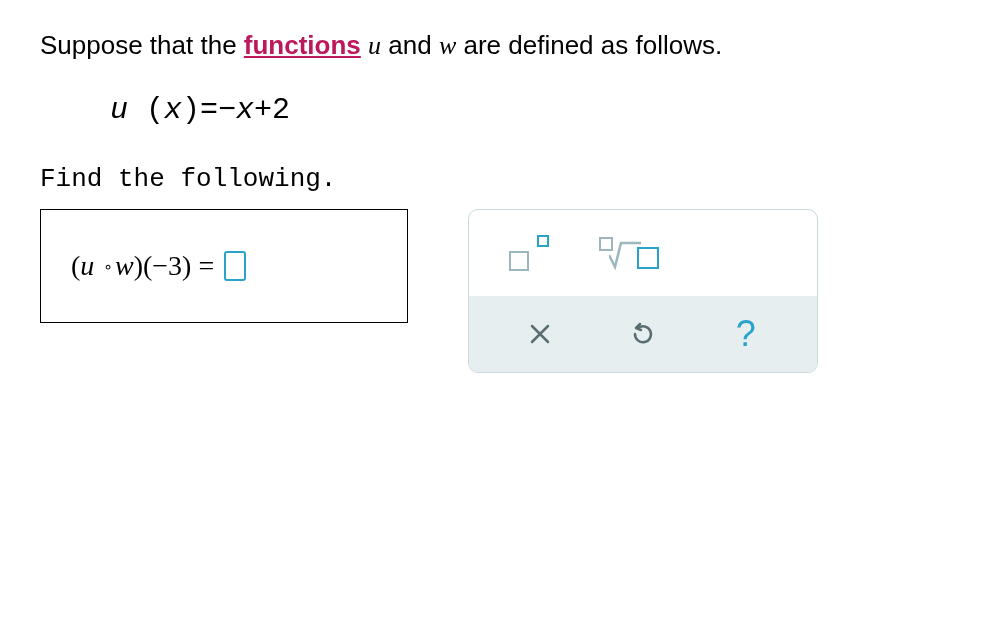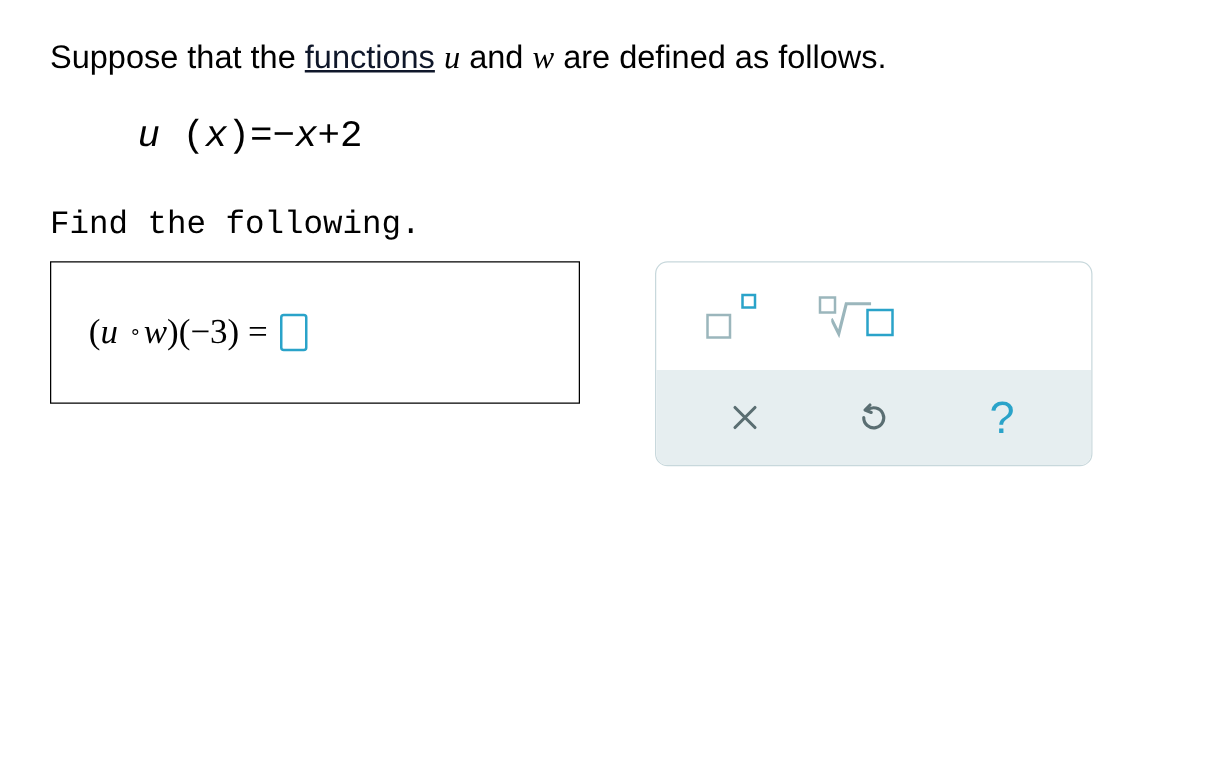--- a/index.html
+++ b/index.html
@@ -9,22 +9,23 @@
     color: #000;
     padding: 30px 40px;
     background: #fff;
   }
   .problem-text {
     margin-bottom: 25px;
     font-family: Arial, Helvetica, sans-serif;
     font-size: 26px;
   }
   .link {
-    color: #0f172a;
+    color: #be185d;
     text-decoration: underline;
+    font-weight: bold;
   }
   .italic-var { font-style: italic; font-family: 'Times New Roman', serif; }
   .func-defs {
     margin-left: 70px;
     margin-bottom: 30px;
     font-family: Liberation Mono, monospace;
     font-size: 30px;
     line-height: 1.6;
   }
   .func-defs .f1 { margin-bottom: 4px; }
@@ -35,21 +36,21 @@
     margin-bottom: 15px;
   }
   .answer-container {
     display: flex;
     align-items: flex-start;
     gap: 60px;
   }
   .answers-box {
     border: 1.5px solid #000;
     padding: 25px 30px;
-    width: 424px;
+    width: 368px;
     font-family: 'Times New Roman', serif;
     font-size: 28px;
   }
   .answer-line {
     display: flex;
     align-items: center;
     gap: 10px;
     margin: 15px 0 40px 0;
   }
   .answer-line:last-child { margin-bottom: 15px; }

